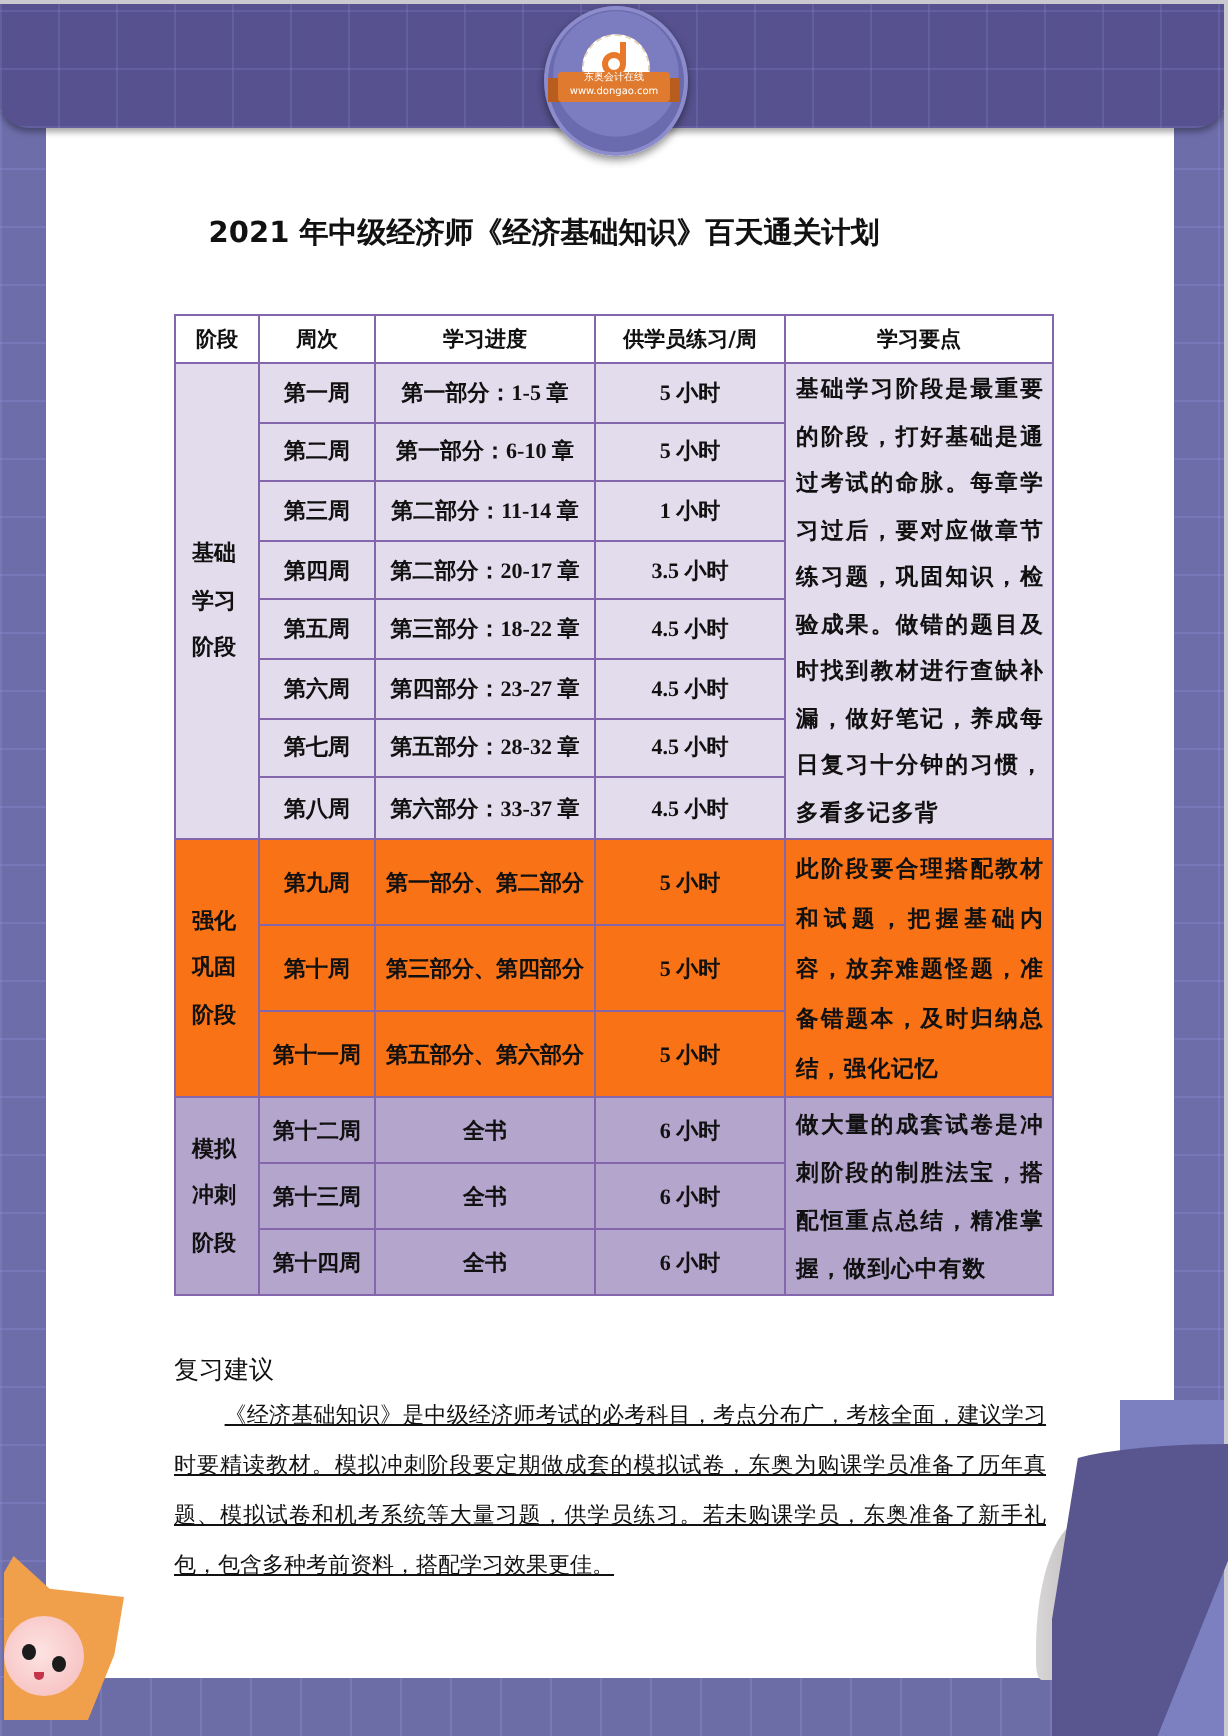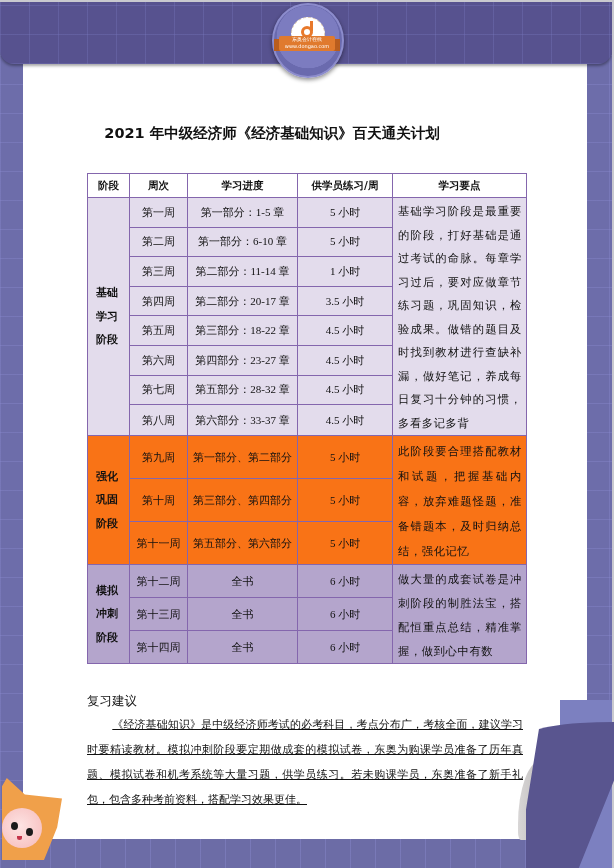--- a/index.html
+++ b/index.html
@@ -94,31 +94,31 @@
   .mascot-face {
     position: absolute; left: 2px; top: 30px; width: 40px; height: 40px; border-radius: 50%;
     background: radial-gradient(circle at 45% 45%, #fde3e3, #f6b9b9);
   }
   .mascot-eye { position: absolute; width: 7px; height: 8px; border-radius: 50%; background: #1b1b1b; }
   .mascot-eye.l { left: 9px; top: 14px; }
   .mascot-eye.r { left: 24px; top: 20px; }
   .mascot-mouth { position: absolute; left: 15px; top: 28px; width: 5px; height: 4px; background: #c4344b; border-radius: 0 0 3px 3px; }
 
   
-  .content { position: absolute; left: 87px; top: 120px; width: 368px; z-index: 2; }
+  .content { position: absolute; left: 87px; top: 104px; width: 368px; z-index: 2; }
   .doc-title {
     font-family: "DejaVu Sans", "Liberation Sans", sans-serif;
     font-weight: bold; font-size: 14.5px; text-align: center; margin: 0; height: 26px; line-height: 26px;
     margin-left: 2px;
   }
   table.plan {
     margin-top: 27px; width: 439px; border-collapse: collapse; table-layout: fixed;
     font-size: 11px;
   }
-  table.plan td, table.plan th { border: 1.2px solid #8466ad; padding: 0; text-align: center; }
+  table.plan td, table.plan th { border: 1.2px solid #8466ad; padding: 0; text-align: center; font-weight: bold; }
   table.plan th {
     height: 23px; background: #fff; font-family: "DejaVu Sans", "Liberation Sans", sans-serif;
     font-size: 10.5px; font-weight: bold;
   }
   .phase { font-family: "DejaVu Sans", "Liberation Sans", sans-serif; font-weight: bold; font-size: 11px; text-align: left !important; padding-left: 8px !important; margin-top: 24px; }
   .phase span { display: block; line-height: 23.5px; }
   .notes { text-align: justify !important; padding: 2px 4px 0 5px !important; font-size: 11.3px; letter-spacing: 0.6px; vertical-align: top; margin-top: 20px; }
   .s1 td { background: #e3dcec; height: 26px; }
   .s1 .notes { line-height: 23.5px; }
   .s2 td { background: #f97316; height: 32px; }

